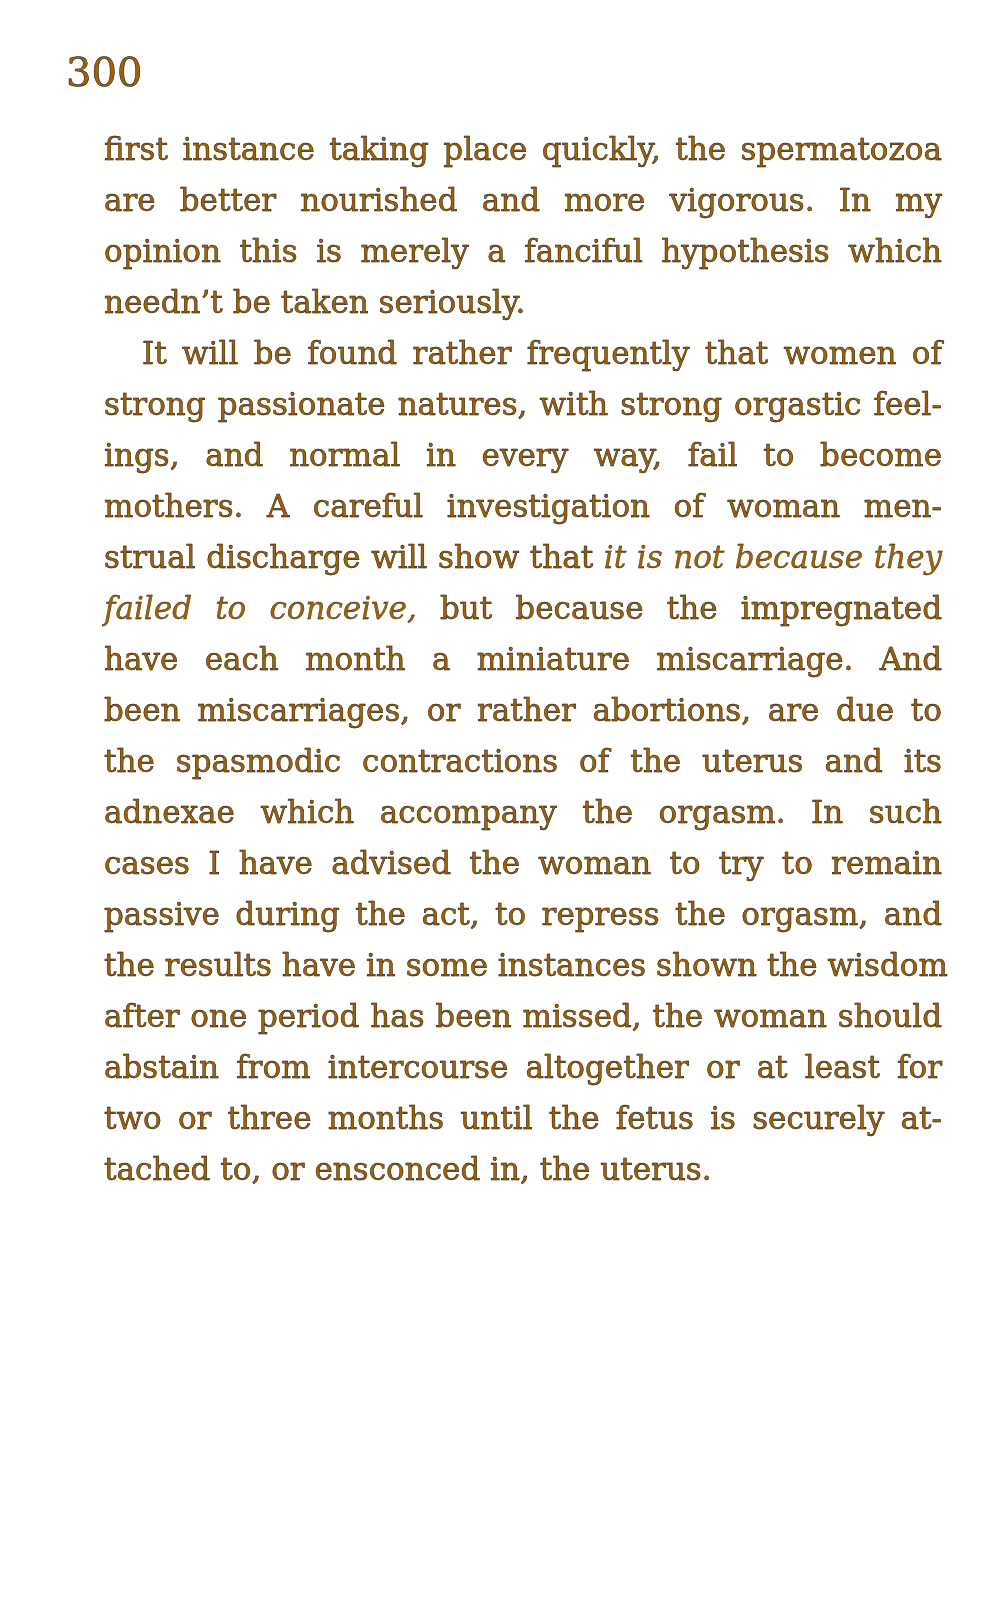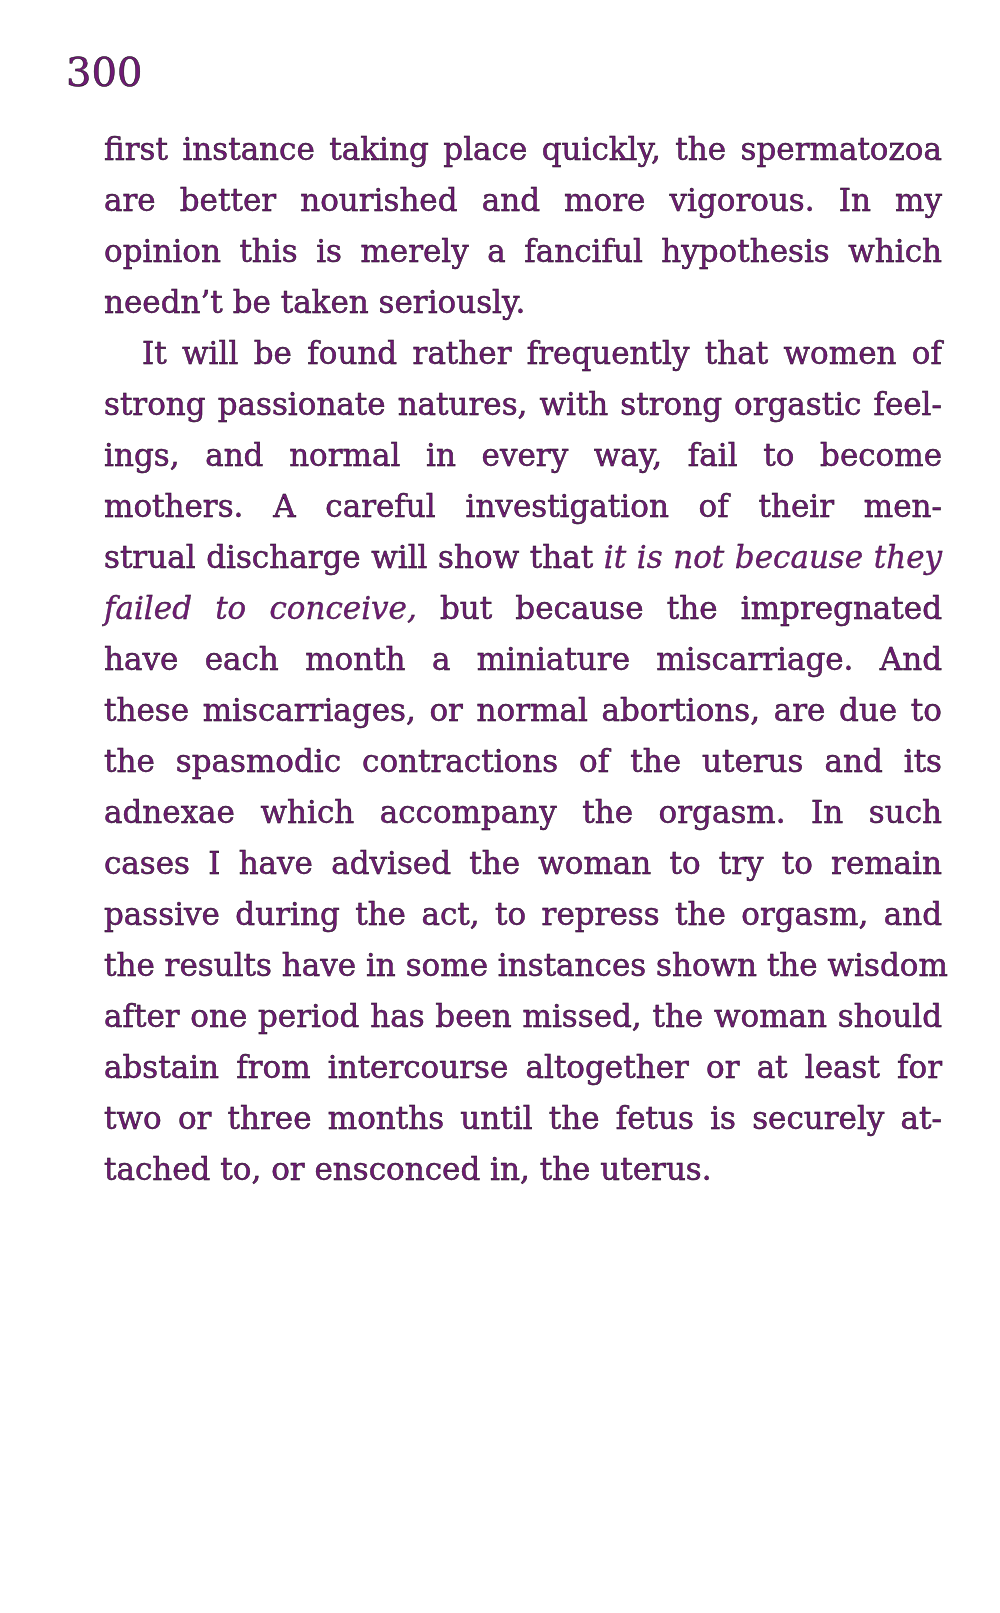--- a/index.html
+++ b/index.html
@@ -7,21 +7,21 @@
     padding: 0;
     background: #ffffff;
   }
   .page {
     position: relative;
     width: 1000px;
     height: 1613px;
     background: #ffffff;
     overflow: hidden;
     font-family: "DejaVu Serif", "Liberation Serif", serif;
-    color: #701a75;
+    color: #a16207;
   }
   .running-header {
     position: absolute;
     top: 50px;
     left: 66px;
     right: 60px;
     display: flex;
     align-items: baseline;
     gap: 22px;
     font-size: 40px;
@@ -70,25 +70,25 @@
   </div>
 
   <div class="body-text">
     <div class="line">first instance taking place quickly, the spermatozoa</div>
     <div class="line">are better nourished and more vigorous. In my</div>
     <div class="line">opinion this is merely a fanciful hypothesis which</div>
     <div class="line par-end">needn’t be taken seriously.</div>
     <div class="line indent">It will be found rather frequently that women of</div>
     <div class="line">strong passionate natures, with strong orgastic feel-</div>
     <div class="line">ings, and normal in every way, fail to become</div>
-    <div class="line">mothers. A careful investigation of their men-</div>
+    <div class="line">mothers. A careful investigation of woman men-</div>
     <div class="line"><span>strual discharge will show that </span><em>it is not because they</em></div>
     <div class="line"><em>failed to conceive,</em><span> but because the impregnated</span></div>
     <div class="line">have each month a miniature miscarriage. And</div>
-    <div class="line">these miscarriages, or normal abortions, are due to</div>
+    <div class="line">been miscarriages, or rather abortions, are due to</div>
     <div class="line">the spasmodic contractions of the uterus and its</div>
     <div class="line">adnexae which accompany the orgasm. In such</div>
     <div class="line">cases I have advised the woman to try to remain</div>
     <div class="line">passive during the act, to repress the orgasm, and</div>
     <div class="line">the results have in some instances shown the wisdom</div>
     <div class="line">after one period has been missed, the woman should</div>
     <div class="line">abstain from intercourse altogether or at least for</div>
     <div class="line">two or three months until the fetus is securely at-</div>
     <div class="line par-end">tached to, or ensconced in, the uterus.</div>
   </div>

